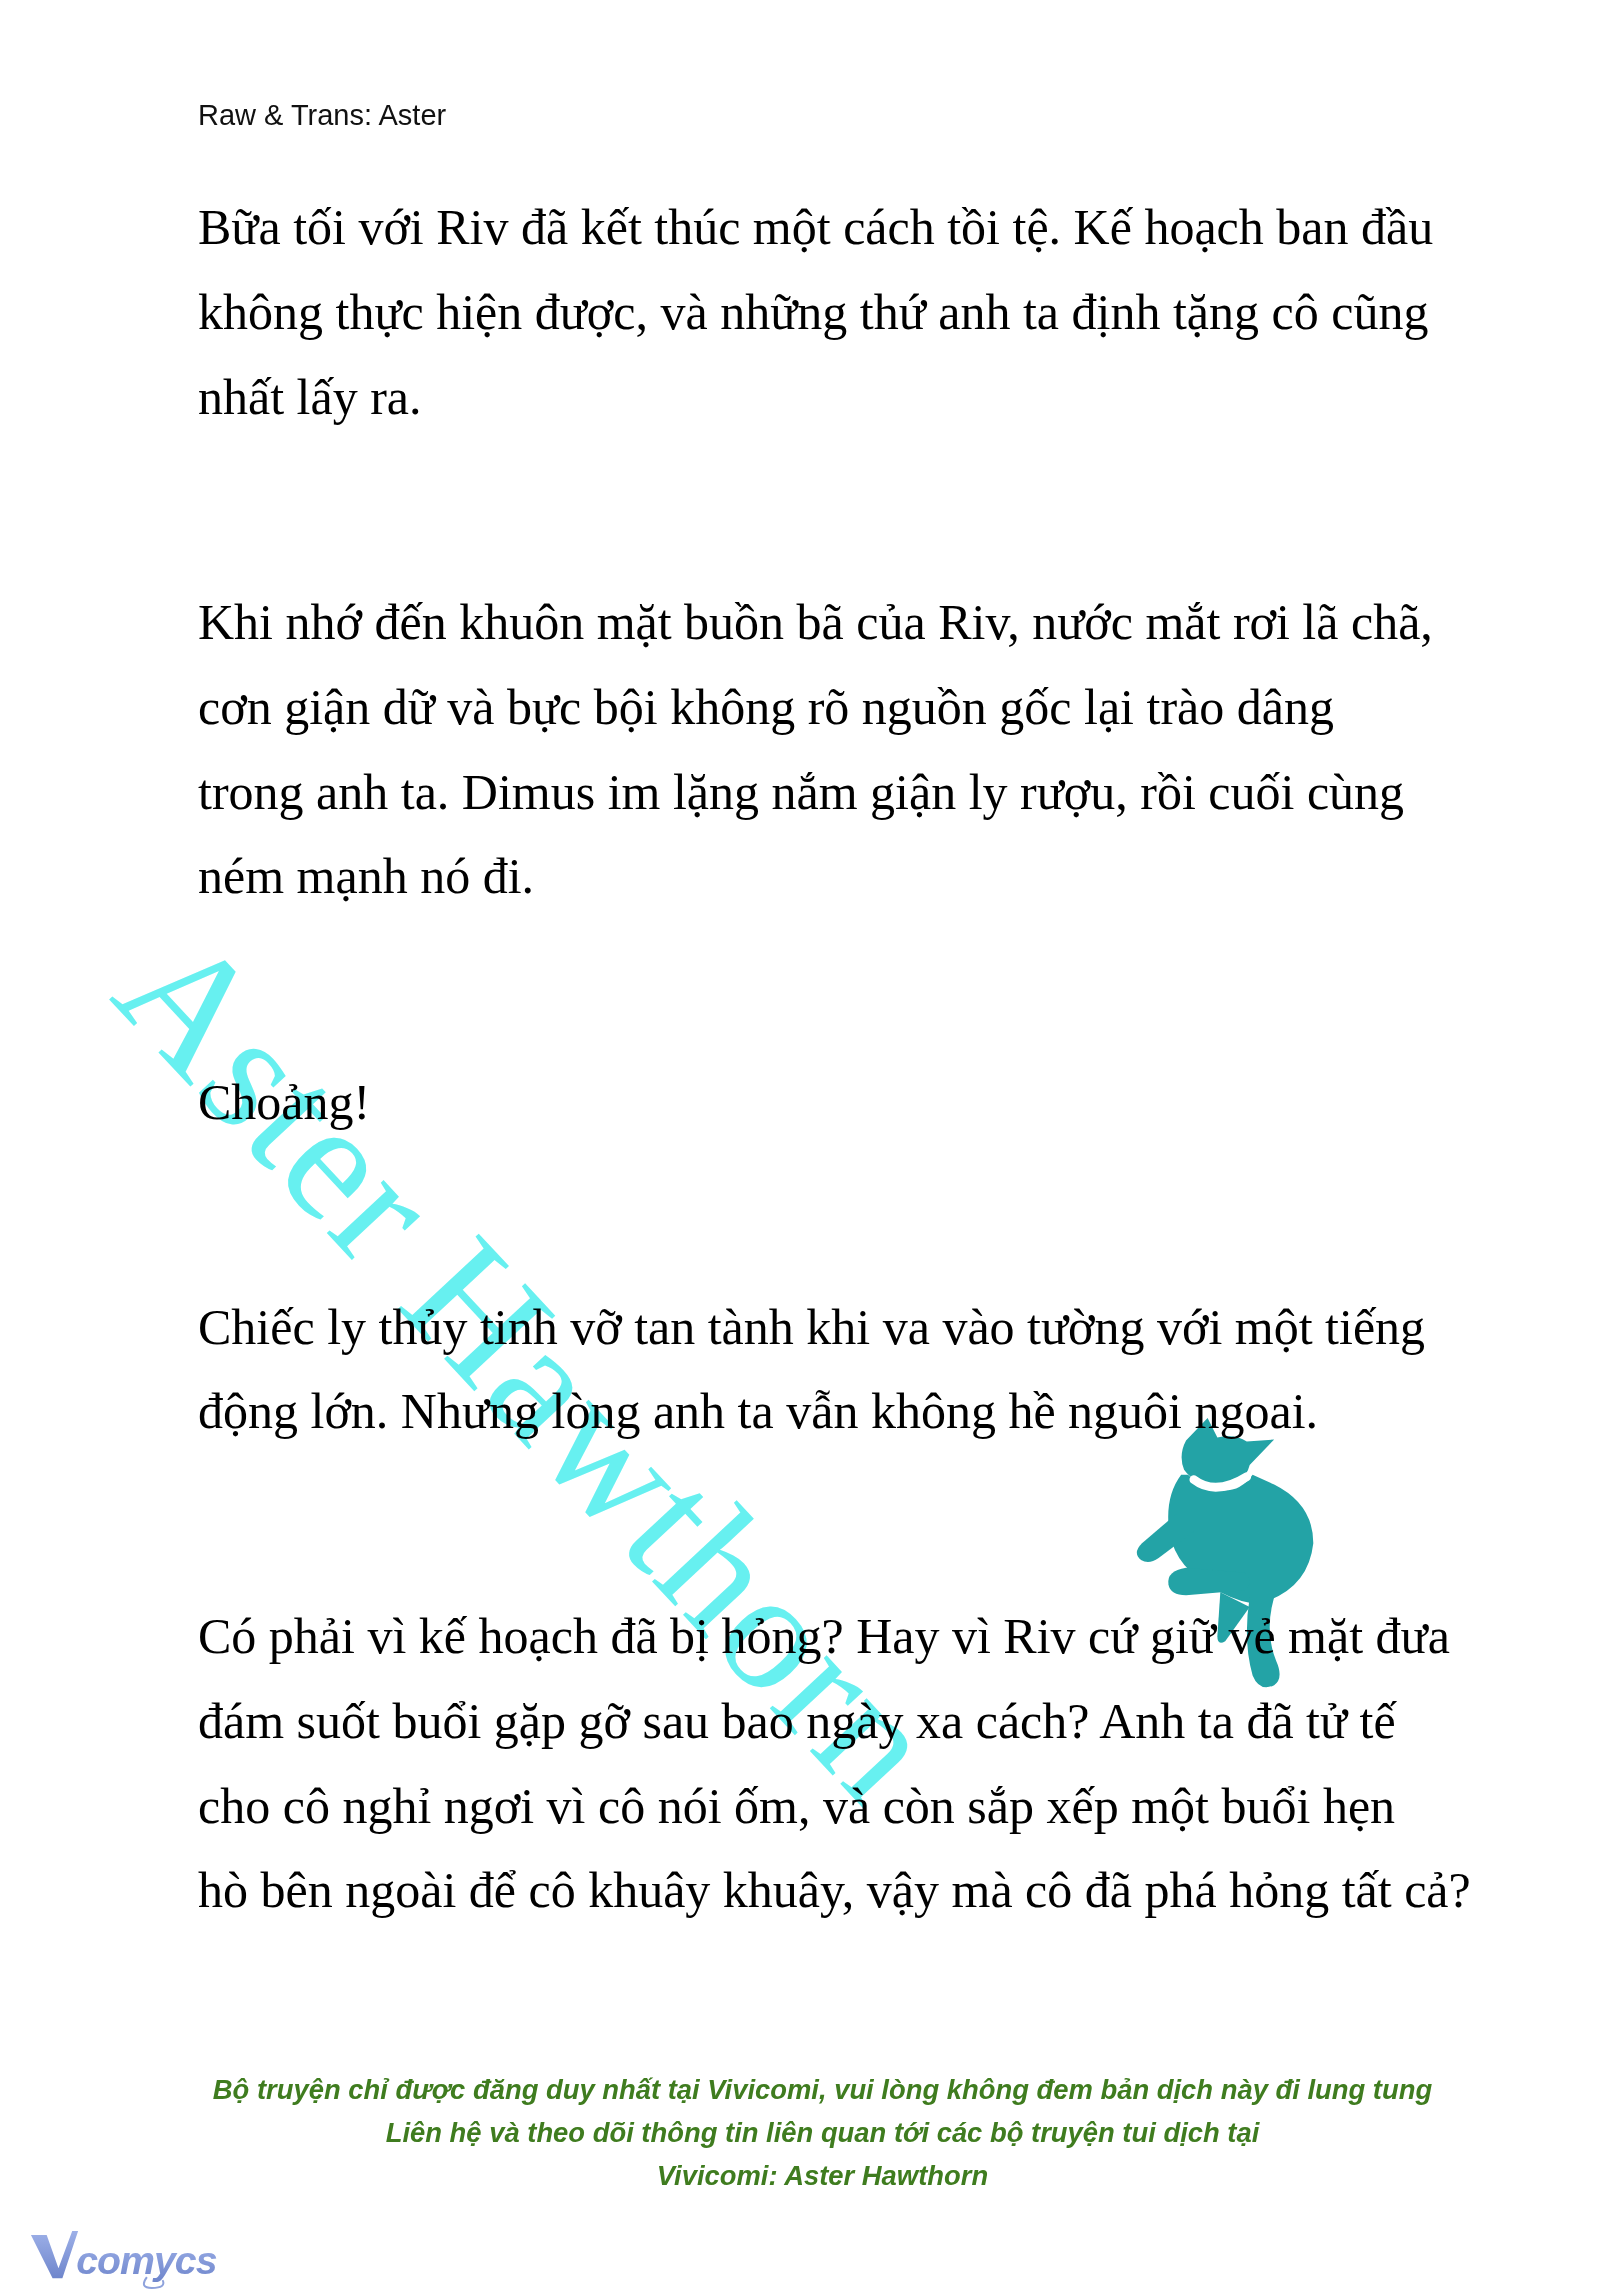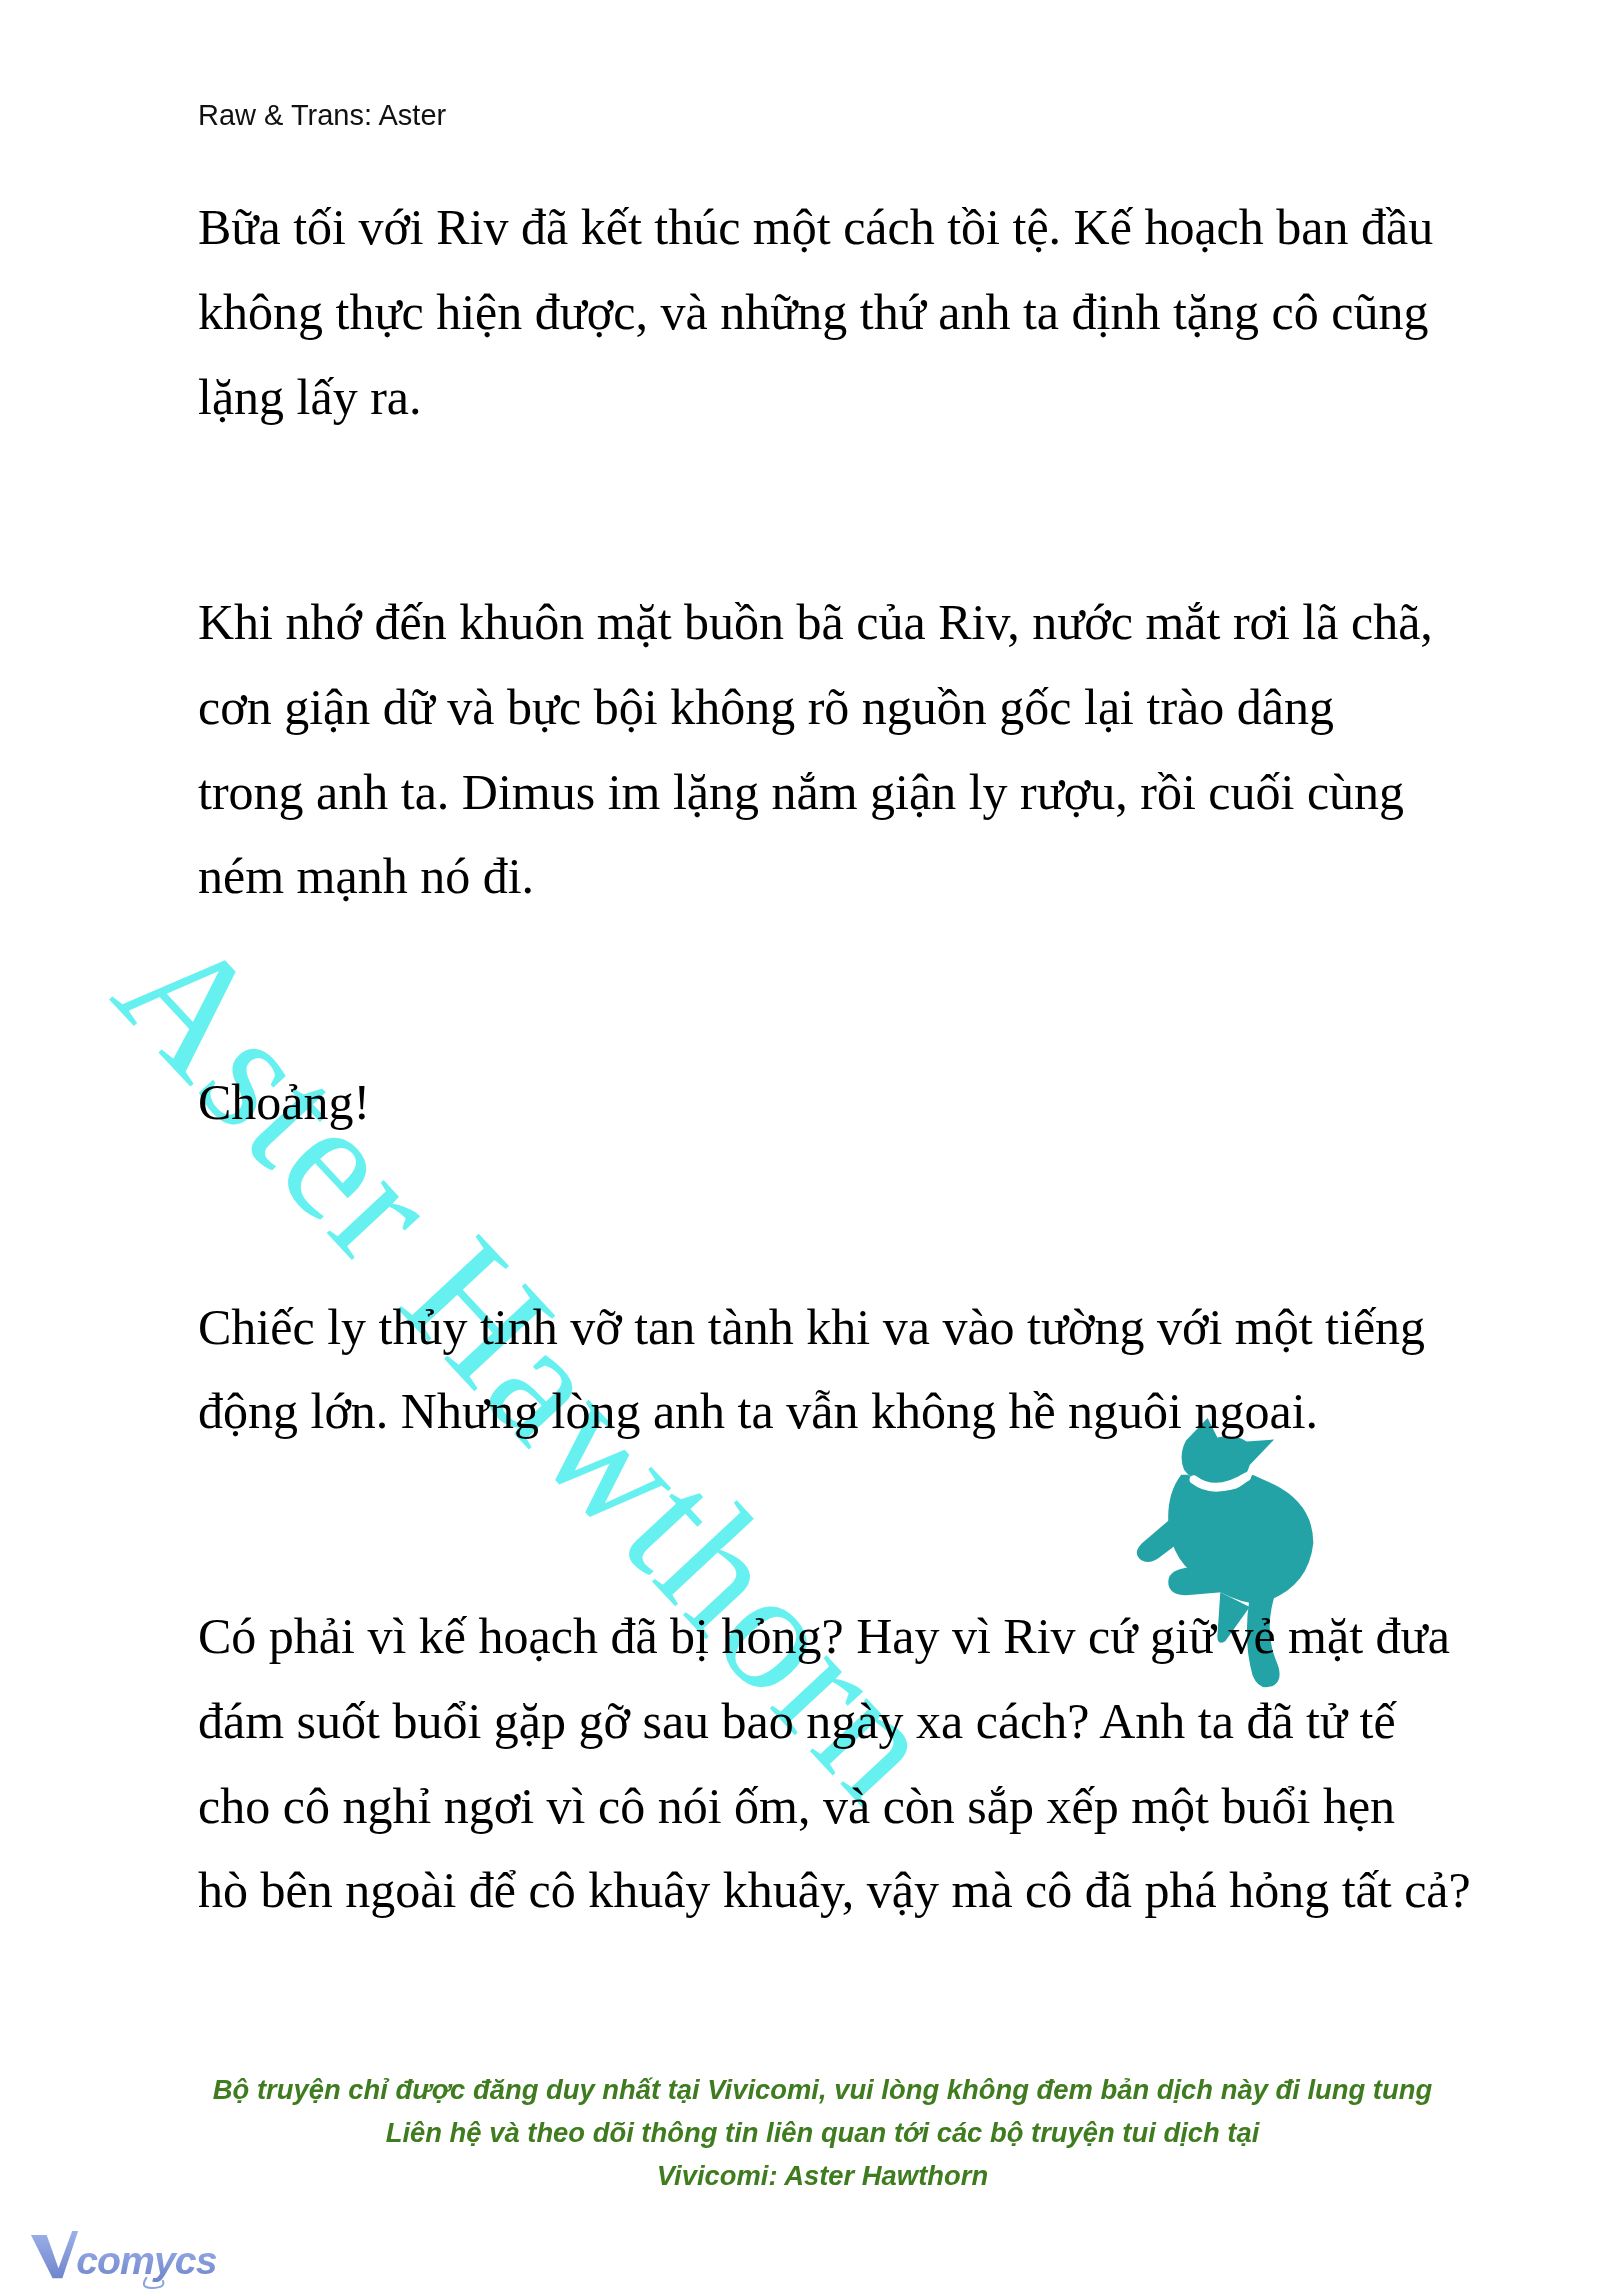--- a/index.html
+++ b/index.html
@@ -63,21 +63,21 @@
       <path d="M125 185 Q118 230 128 265 Q135 282 150 275 Q160 268 152 250 Q140 220 150 185 Z"></path>
     </g>
 
     <path d="M68 65 Q90 82 122 62" stroke="#ffffff" stroke-width="9" fill="none" stroke-linecap="round"></path>
   </svg>
 
   <div class="body-text">
 
     <div class="line" style="top:198px">Bữa tối với Riv đã kết thúc một cách tồi tệ. Kế hoạch ban đầu</div>
     <div class="line" style="top:283px">không thực hiện được, và những thứ anh ta định tặng cô cũng</div>
-    <div class="line" style="top:368px">lặng lấy ra.</div>
+    <div class="line" style="top:368px">nhất lấy ra.</div>
 
     <div class="line" style="top:593px">Khi nhớ đến khuôn mặt buồn bã của Riv, nước mắt rơi lã chã,</div>
     <div class="line" style="top:678px">cơn giận dữ và bực bội không rõ nguồn gốc lại trào dâng</div>
     <div class="line" style="top:763px">trong anh ta. Dimus im lặng nắm giận ly rượu, rồi cuối cùng</div>
     <div class="line" style="top:847px">ném mạnh nó đi.</div>
 
     <div class="line" style="top:1073px">Choảng!</div>
 
     <div class="line" style="top:1298px">Chiếc ly thủy tinh vỡ tan tành khi va vào tường với một tiếng</div>
     <div class="line" style="top:1382px">động lớn. Nhưng lòng anh ta vẫn không hề nguôi ngoai.</div>

